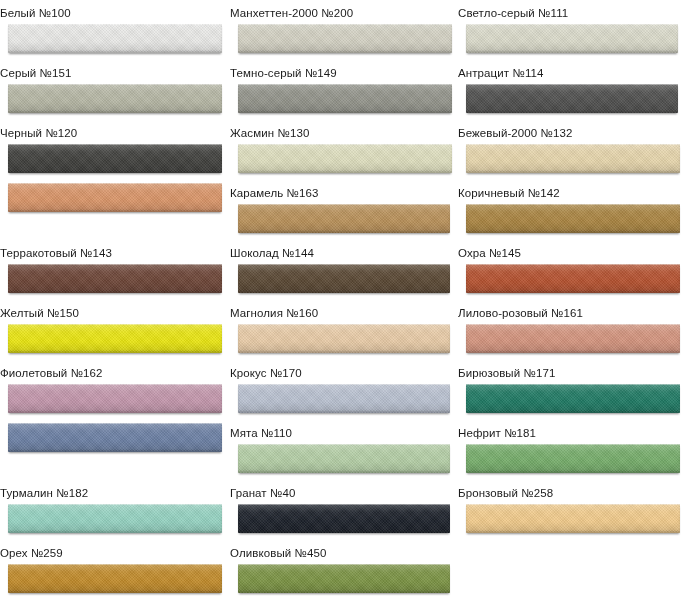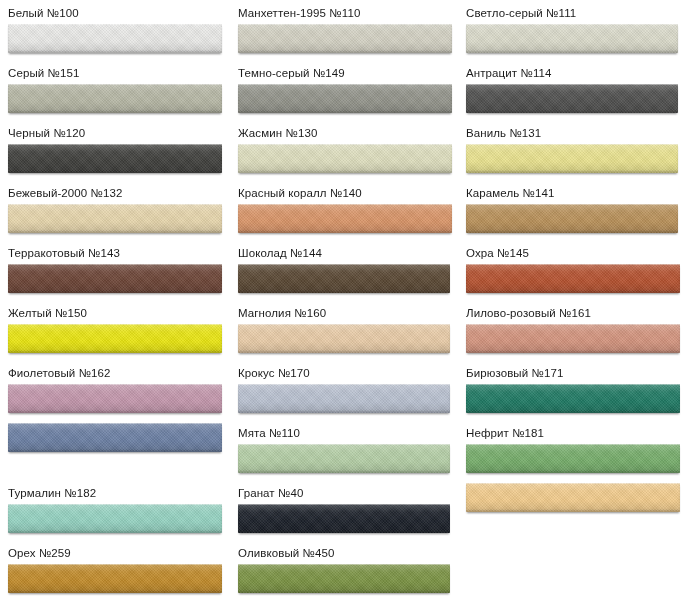--- a/index.html
+++ b/index.html
@@ -22,21 +22,21 @@
   .swatch-cell {
     position: relative;
     padding: 0;
   }
   .swatch-label {
     font-size: 11.5px;
     line-height: 13px;
     color: #1b1b1b;
     letter-spacing: 0.1px;
     white-space: nowrap;
-    padding: 7px 0 0 8px;
+    padding: 7px 0 0 0;
     height: 14px;
     box-sizing: content-box;
   }
   .swatch-chip-wrap {
     padding: 3px 0 0 8px;
   }
   .swatch-chip {
     position: relative;
     height: 29px;
     border-radius: 1px;
@@ -65,21 +65,21 @@
 <body style="background: rgb(255, 255, 255);">
 
 <div id="palette-grid">
     <div class="swatch-cell col-0">
       <div class="swatch-label">Белый №100</div>
       <div class="swatch-chip-wrap">
         <div class="swatch-chip" style="background-color: rgb(232, 232, 230);"></div>
       </div>
     </div>
     <div class="swatch-cell col-1">
-      <div class="swatch-label">Манхеттен-1995 №110</div>
+      <div class="swatch-label">Манхеттен-2000 №200</div>
       <div class="swatch-chip-wrap">
         <div class="swatch-chip" style="background-color: rgb(210, 208, 194);"></div>
       </div>
     </div>
     <div class="swatch-cell col-2">
       <div class="swatch-label">Светло-серый №111</div>
       <div class="swatch-chip-wrap">
         <div class="swatch-chip" style="background-color: rgb(217, 217, 201);"></div>
       </div>
     </div>
@@ -106,44 +106,43 @@
       <div class="swatch-chip-wrap">
         <div class="swatch-chip" style="background-color: rgb(63, 63, 60);"></div>
       </div>
     </div>
     <div class="swatch-cell col-1">
       <div class="swatch-label">Жасмин №130</div>
       <div class="swatch-chip-wrap">
         <div class="swatch-chip" style="background-color: rgb(221, 221, 189);"></div>
       </div>
     </div>
-    <div class="swatch-cell col-2">
-      <div class="swatch-label">Ваниль №131</div>
-      <div class="swatch-chip-wrap">
-        <div class="swatch-chip" style="background-color: rgb(232, 225, 142);"></div>
-      </div>
-    </div>
     <div class="swatch-cell col-0">
       <div class="swatch-label">Бежевый-2000 №132</div>
       <div class="swatch-chip-wrap">
         <div class="swatch-chip" style="background-color: rgb(229, 212, 171);"></div>
       </div>
     </div>
     <div class="swatch-cell col-1">
-      <div class="swatch-label">Красный коралл №140</div>
       <div class="swatch-chip-wrap">
         <div class="swatch-chip" style="background-color: rgb(216, 148, 104);"></div>
       </div>
     </div>
     <div class="swatch-cell col-2">
-      <div class="swatch-label">Карамель №141</div>
+      <div class="swatch-label">Карамель №163</div>
       <div class="swatch-chip-wrap">
         <div class="swatch-chip" style="background-color: rgb(184, 144, 89);"></div>
       </div>
     </div>
+    <div class="swatch-cell col-0">
+      <div class="swatch-label">Коричневый №142</div>
+      <div class="swatch-chip-wrap">
+        <div class="swatch-chip" style="background-color: rgb(169, 132, 65);"></div>
+      </div>
+    </div>
     <div class="swatch-cell col-1">
       <div class="swatch-label">Терракотовый №143</div>
       <div class="swatch-chip-wrap">
         <div class="swatch-chip" style="background-color: rgb(108, 68, 54);"></div>
       </div>
     </div>
     <div class="swatch-cell col-2">
       <div class="swatch-label">Шоколад №144</div>
       <div class="swatch-chip-wrap">
         <div class="swatch-chip" style="background-color: rgb(89, 71, 51);"></div>
@@ -214,20 +213,21 @@
         <div class="swatch-chip" style="background-color: rgb(148, 209, 192);"></div>
       </div>
     </div>
     <div class="swatch-cell col-2">
       <div class="swatch-label">Гранат №40</div>
       <div class="swatch-chip-wrap">
         <div class="swatch-chip" style="background-color: rgb(27, 32, 41);"></div>
       </div>
     </div>
     <div class="swatch-cell col-0">
+      <div class="swatch-label">Бронзовый №258</div>
       <div class="swatch-chip-wrap">
         <div class="swatch-chip" style="background-color: rgb(240, 202, 139);"></div>
       </div>
     </div>
     <div class="swatch-cell col-1">
       <div class="swatch-label">Орех №259</div>
       <div class="swatch-chip-wrap">
         <div class="swatch-chip" style="background-color: rgb(192, 138, 42);"></div>
       </div>
     </div>

